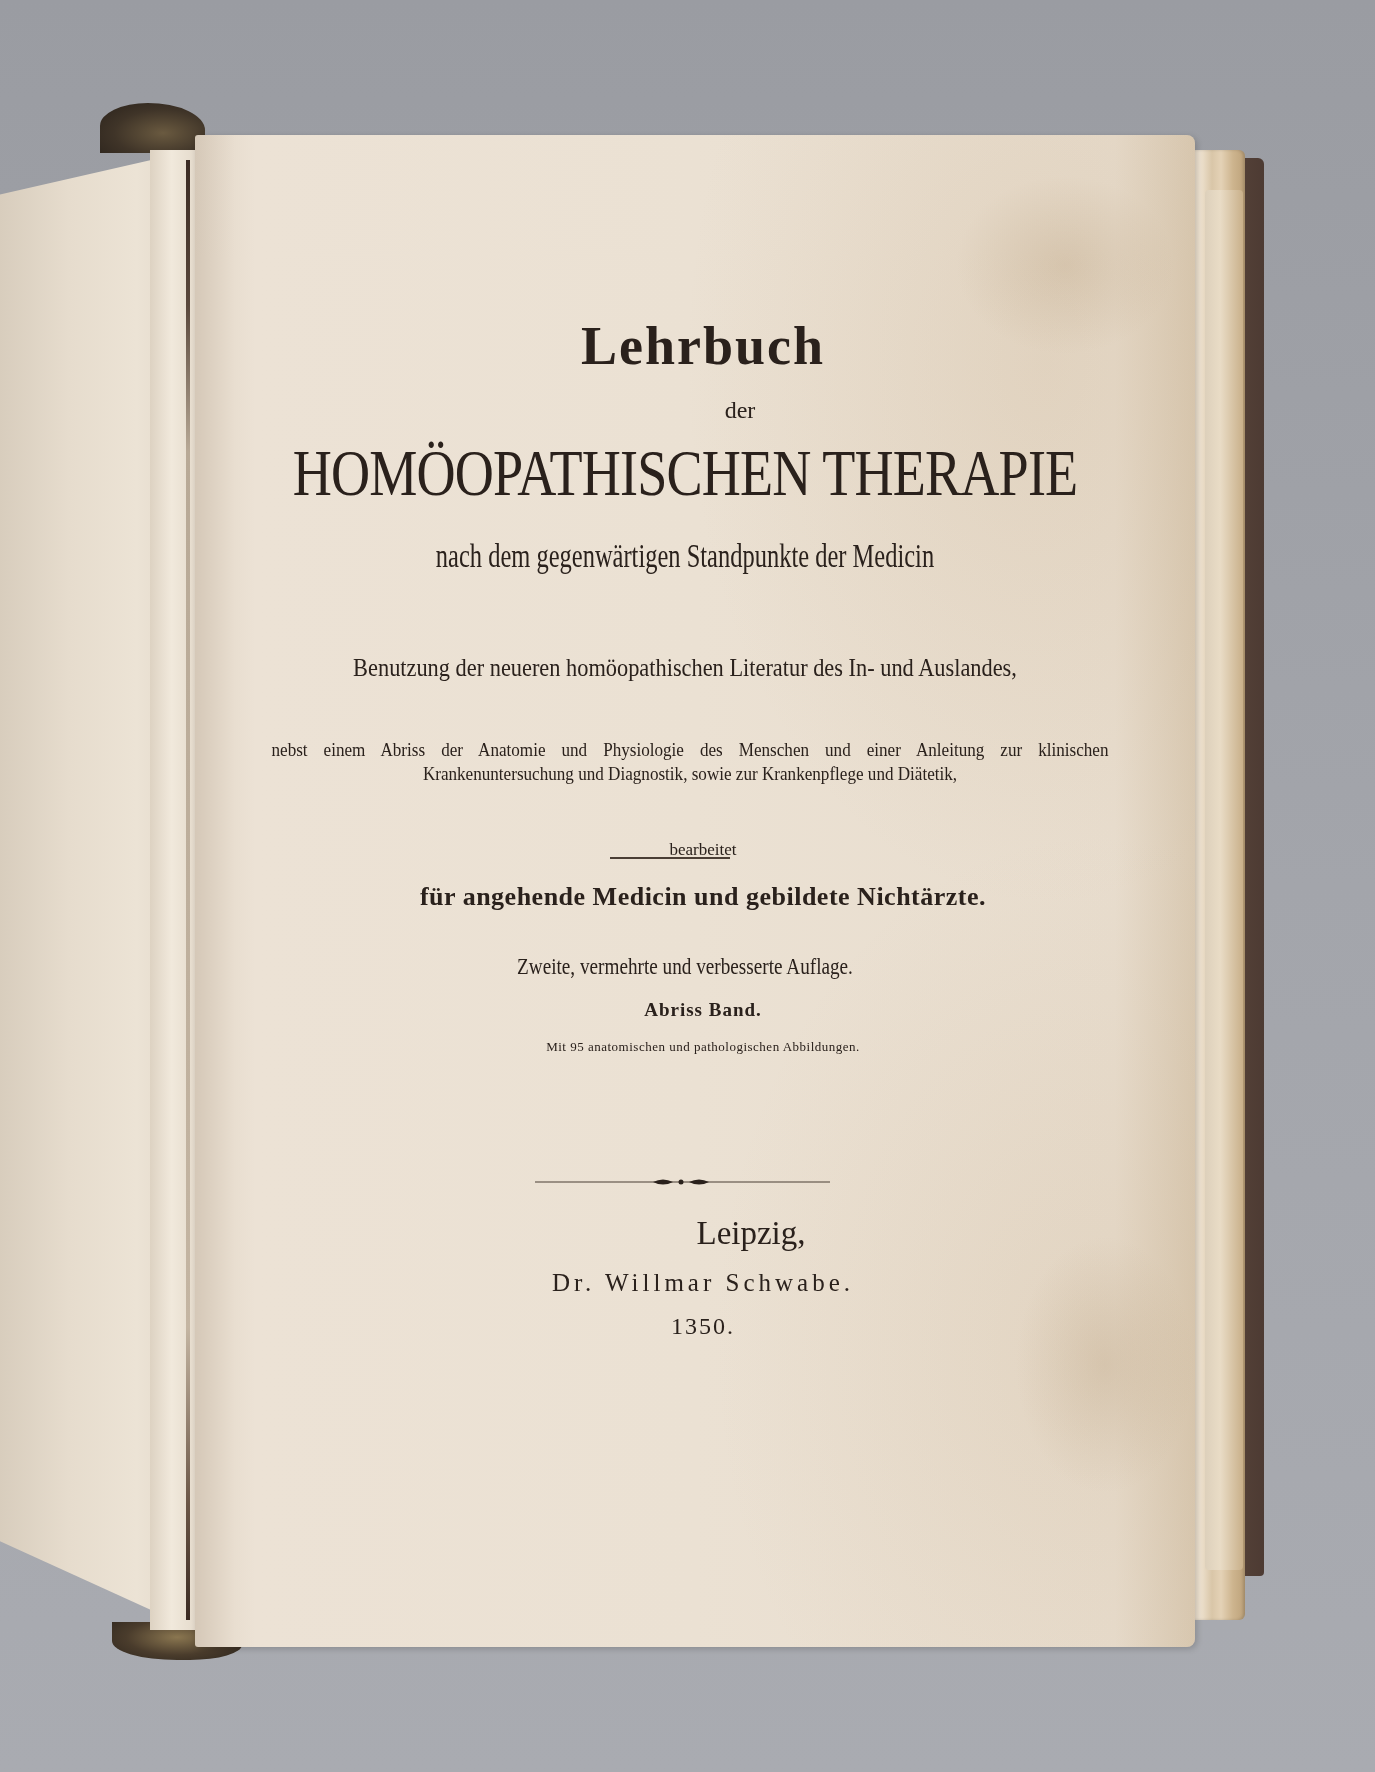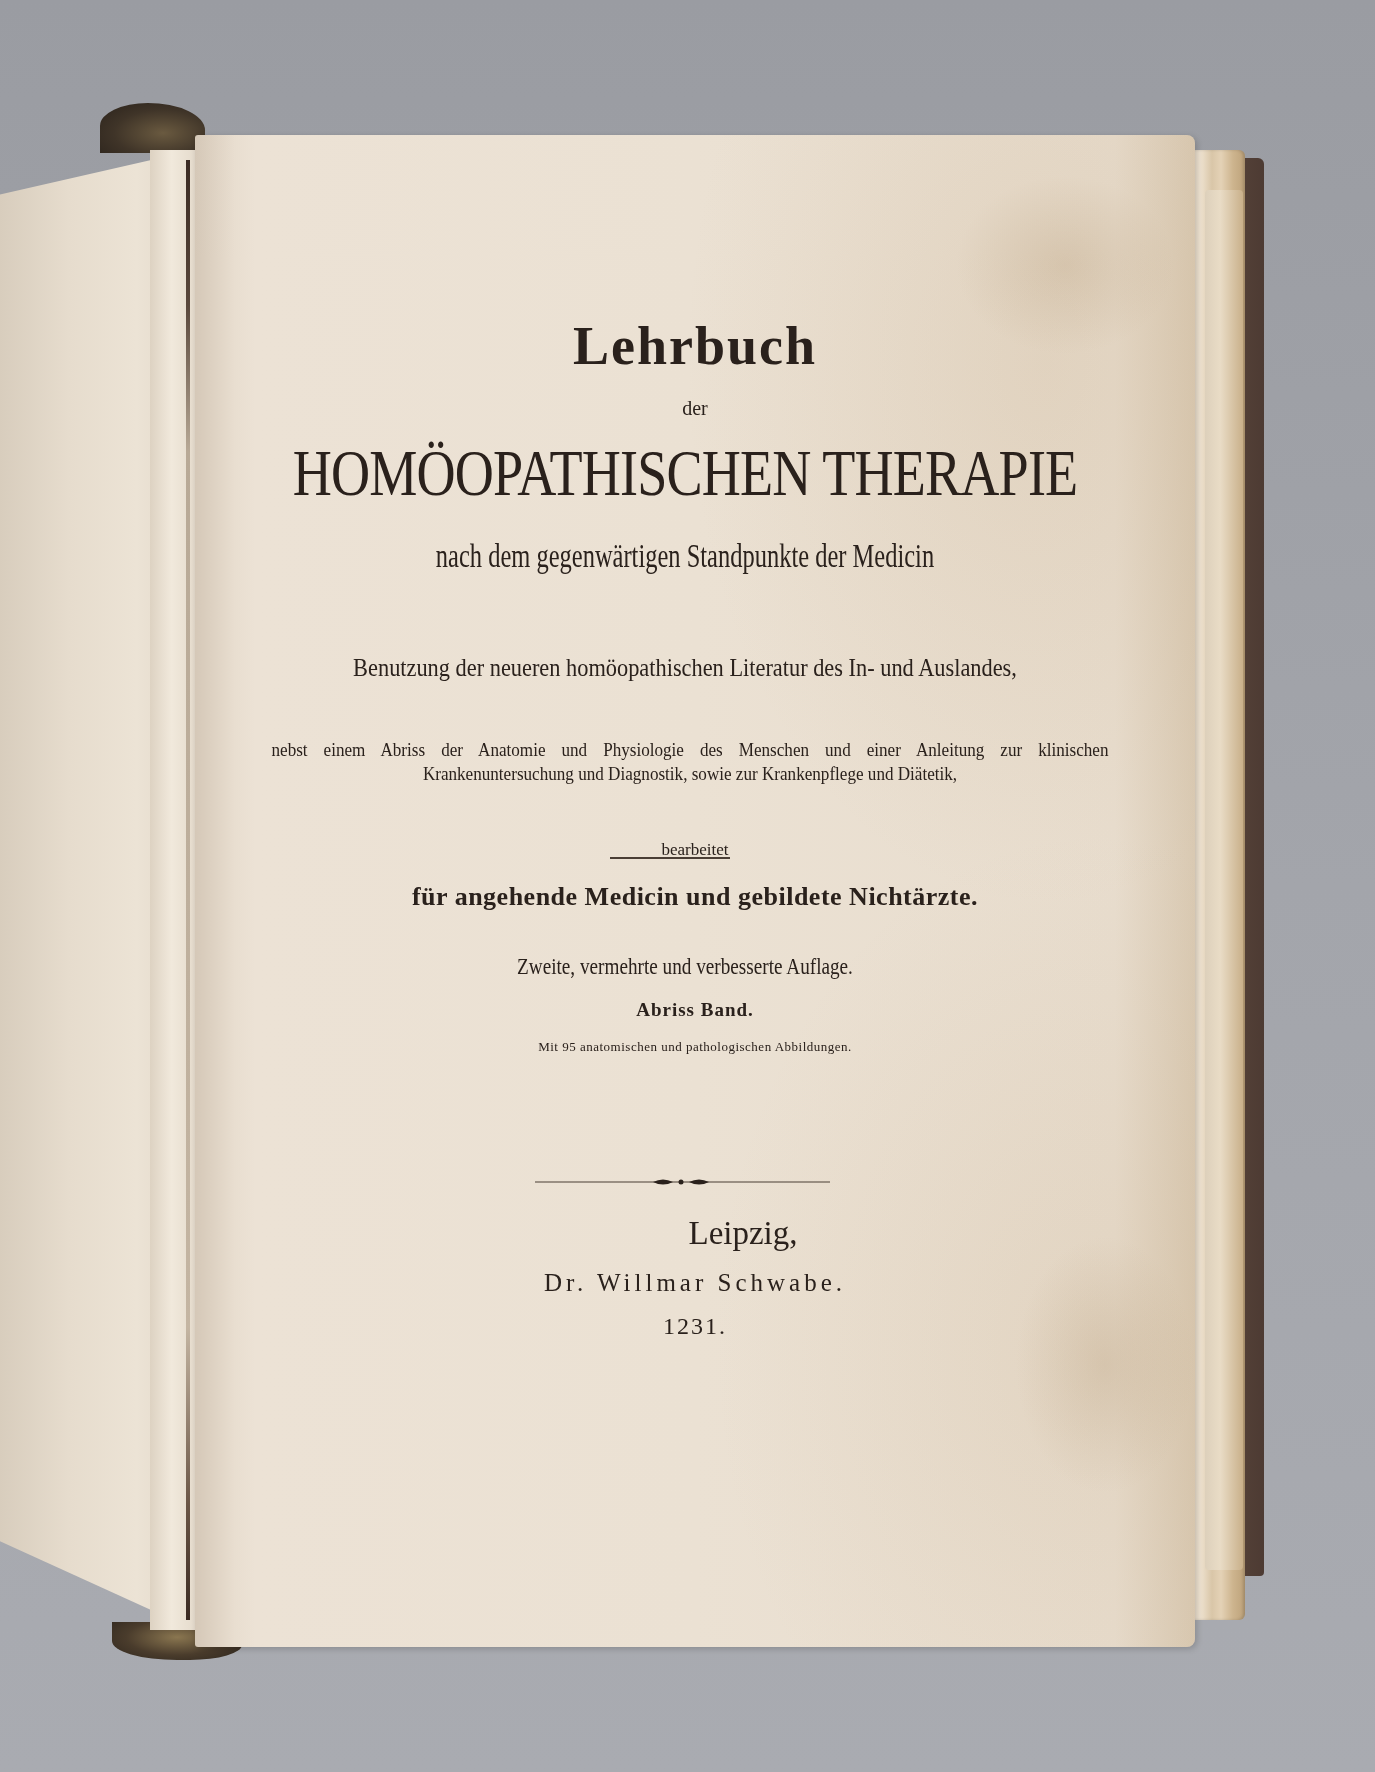--- a/index.html
+++ b/index.html
@@ -62,24 +62,24 @@
         radial-gradient(ellipse at 90% 80%, rgba(190,160,120,0.15) 0%, rgba(0,0,0,0) 30%),
         linear-gradient(90deg, #e2d6c6 0%, #ece2d5 6%, #ebe1d3 50%, #e8ddce 92%, #d9c9b2 100%);
       border-radius: 3px 8px 8px 3px;
       box-shadow: 2px 2px 6px rgba(0,0,0,0.18);
     }
     .page-inner-gutter {
       position: absolute; left: 0; top: 0; width: 40px; height: 100%;
       background: linear-gradient(90deg, rgba(120,100,80,0.12) 0%, rgba(0,0,0,0) 100%);
     }
 
-    .tp { position: absolute; left: 0; width: 100%; text-align: center; color: #2a211c; }
+    .tp { position: absolute; left: 8px; width: 100%; text-align: center; color: #2a211c; }
 
     .t-lehrbuch { top: 180px; font-size: 54px; font-weight: bold; letter-spacing: 2px; }
-    .t-der { top: 262px; font-size: 20px; }
+    .t-der { top: 262px; font-size: 24px; margin-left: 37px; }
     .t-main {
       top: 300px; font-size: 66px; letter-spacing: -1px;
       transform: scaleX(0.82); transform-origin: center; white-space: nowrap;
       left: 0; width: 980px;
     }
     .t-nach {
       top: 402px; font-size: 34px; transform: scaleX(0.72); transform-origin: center;
       white-space: nowrap; left: 0; width: 980px;
     }
     .t-unter { top: 476px; font-size: 17px; }
@@ -152,17 +152,17 @@
 
     <svg class="ornament" viewBox="0 0 295 14">
       <line x1="0" y1="7" x2="295" y2="7" stroke="#4a3e35" stroke-width="1.2"></line>
       <path d="M118 7 Q128 2 138 7 Q128 12 118 7 Z" fill="#2a211c"></path>
       <circle cx="146" cy="7" r="2.5" fill="#2a211c"></circle>
       <path d="M154 7 Q164 2 174 7 Q164 12 154 7 Z" fill="#2a211c"></path>
     </svg>
 
     <div class="tp t-leipzig">Leipzig,</div>
     <div class="tp t-publisher">Dr. Willmar Schwabe.</div>
-    <div class="tp t-year">1231.</div>
+    <div class="tp t-year">1350.</div>
   </div>
 
   <div class="gutter-line"></div>
 </div>
 
 </body></html>

